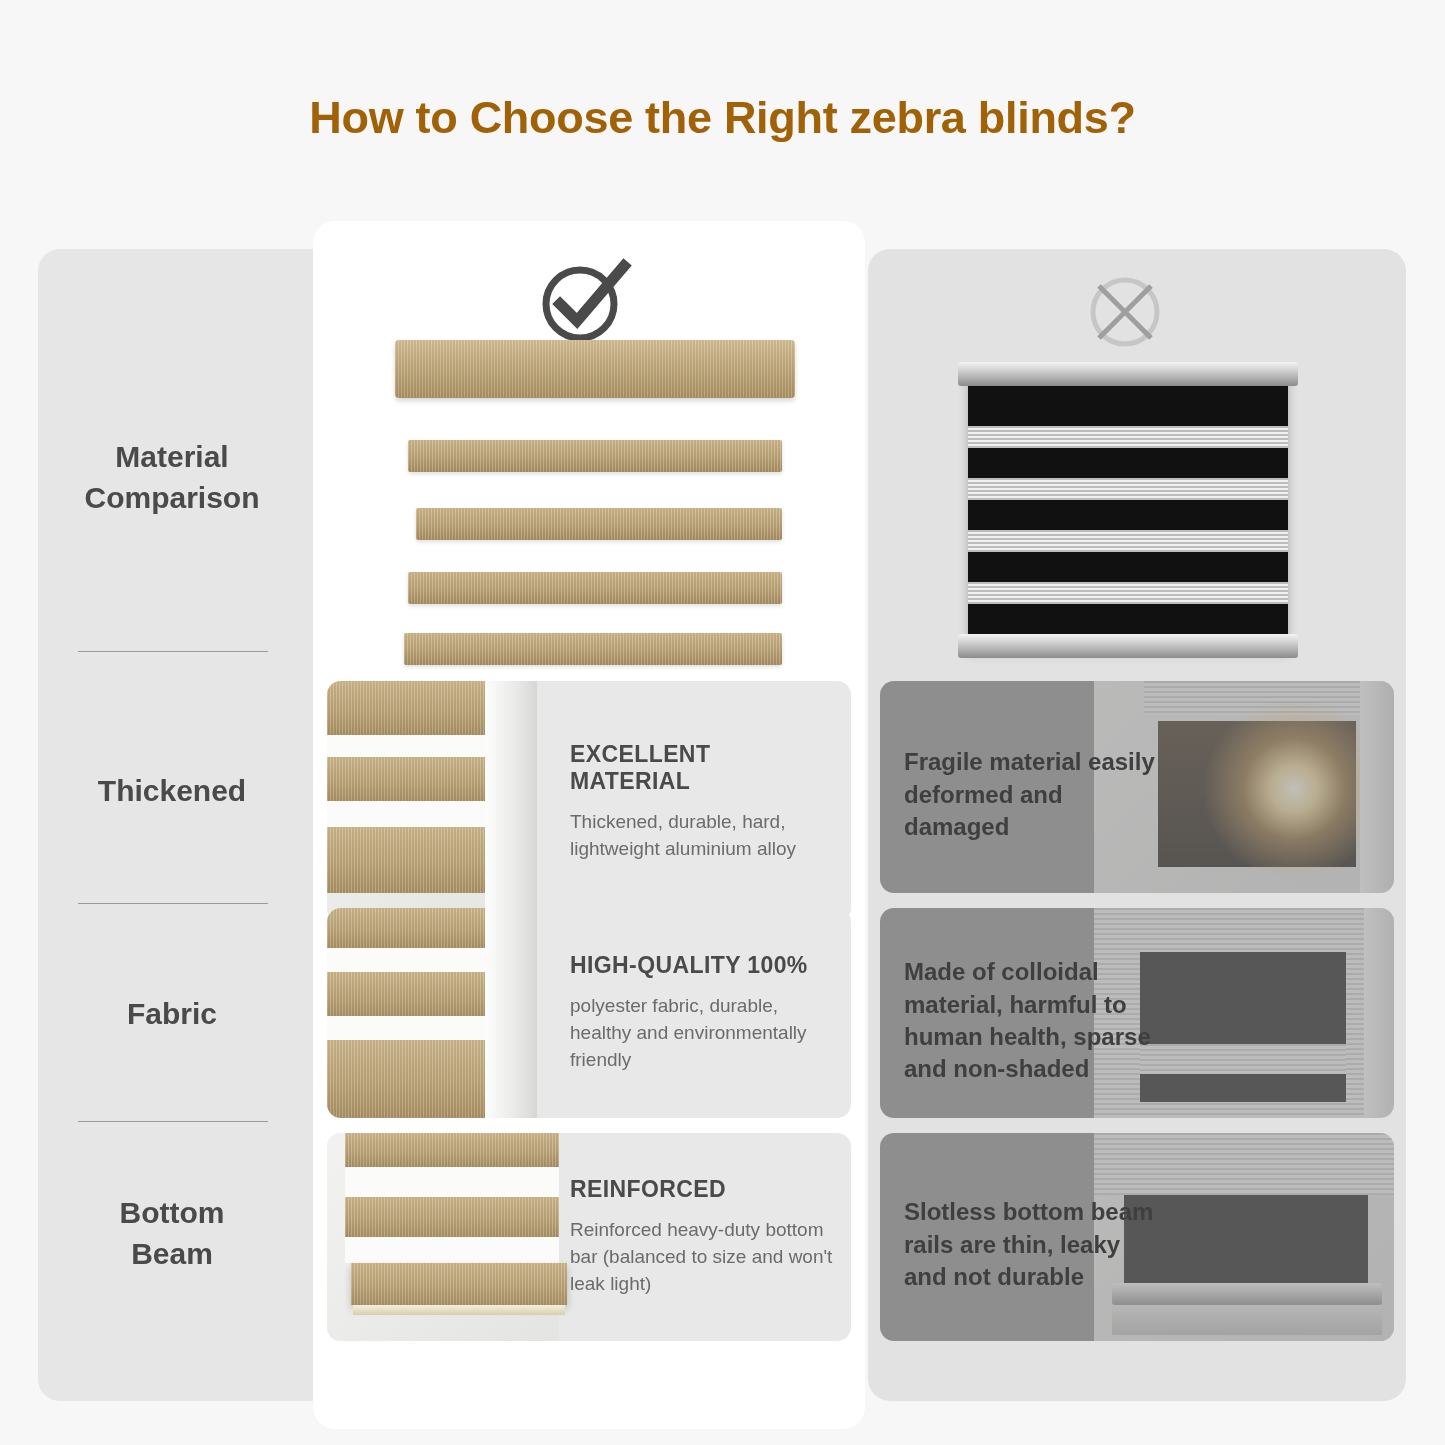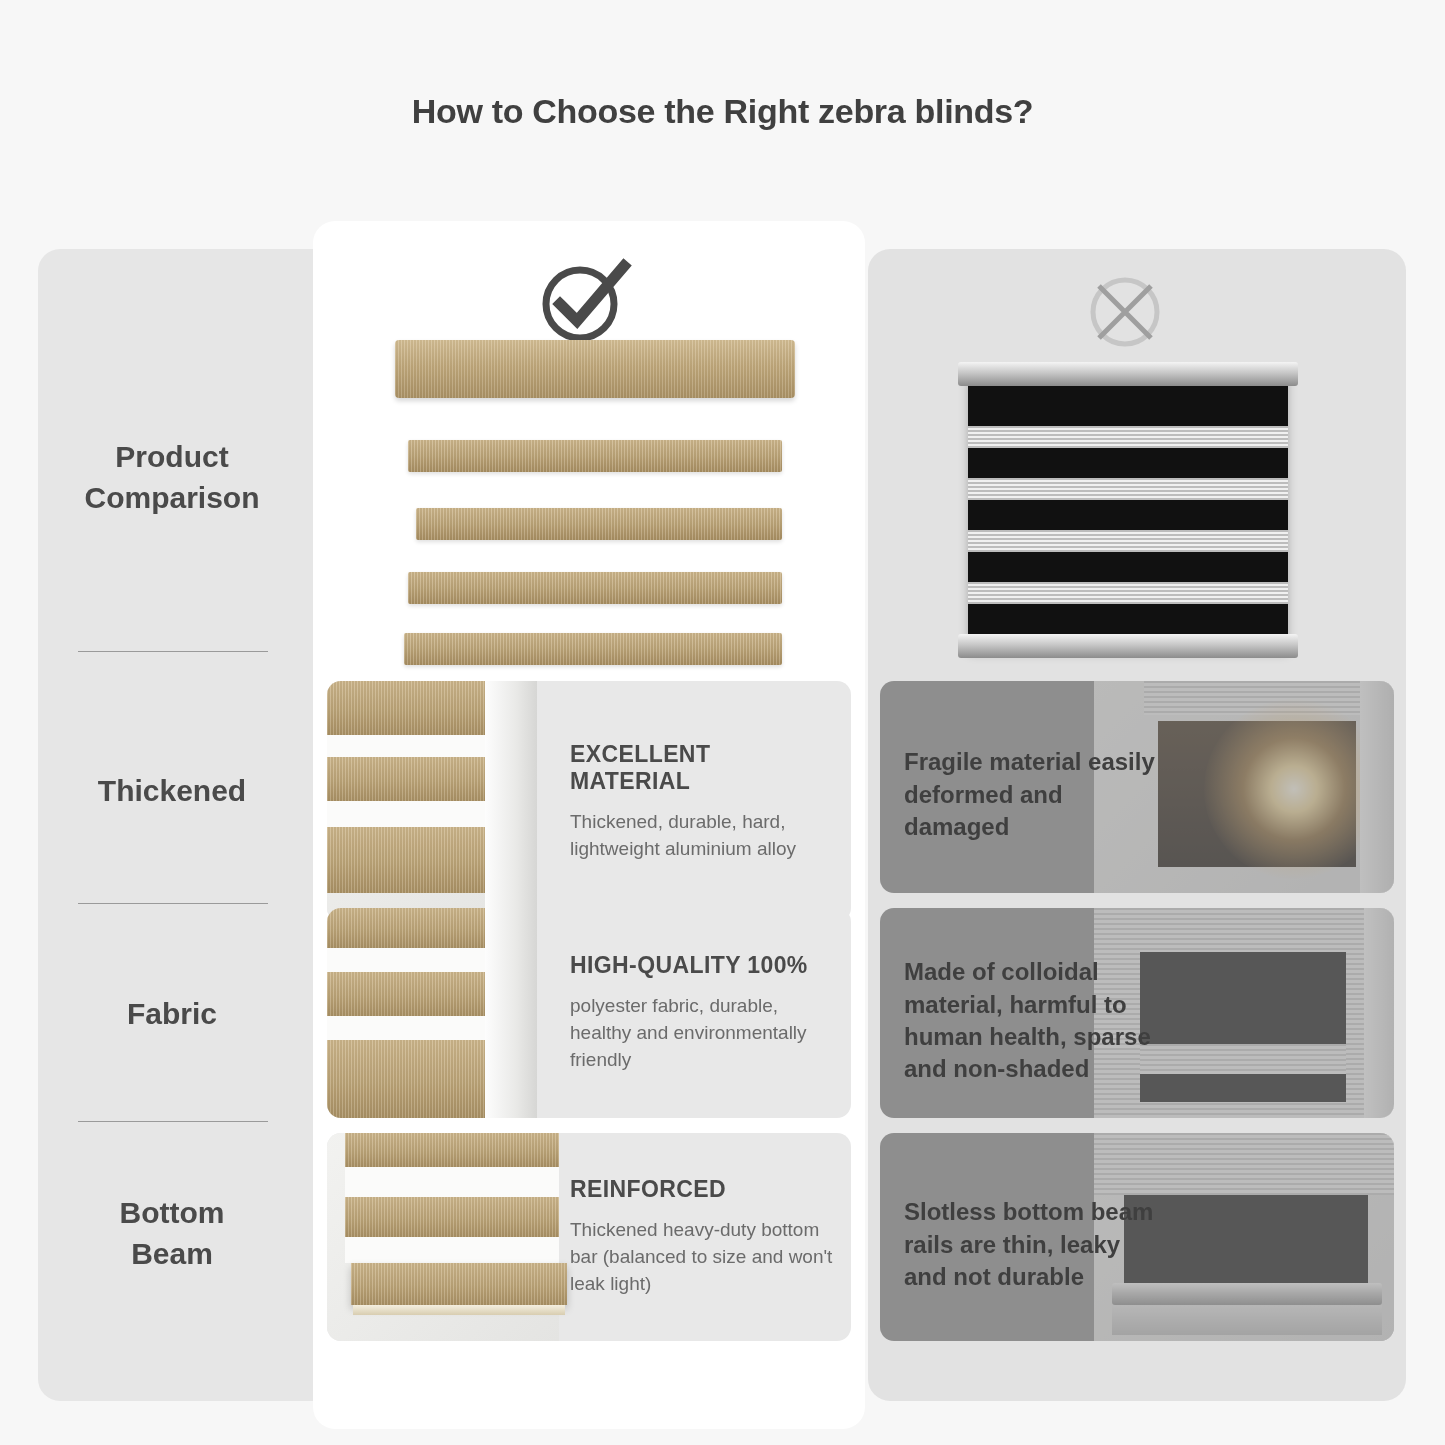--- a/index.html
+++ b/index.html
@@ -8,21 +8,21 @@
     background: #f7f7f7;
     font-family: "Liberation Sans", sans-serif;
     overflow: hidden;
   }
   .page { position: relative; width: 1445px; height: 1445px; }
 
   
   .title {
     position: absolute; top: 92px; left: 0; width: 100%;
     text-align: center;
-    font-size: 34px; font-weight: bold; color: #404040;
+    font-size: 45px; font-weight: bold; color: #a16207;
     letter-spacing: -0.3px;
   }
 
   
   .panel-left {
     position: absolute; left: 38px; top: 249px;
     width: 500px; height: 1152px;
     background: #e6e6e6; border-radius: 22px;
   }
   .panel-right {
@@ -211,21 +211,21 @@
 
 <div class="page">
 
   <div class="title">How to Choose the Right zebra blinds?</div>
 
   <div class="panel-left"></div>
   <div class="panel-right"></div>
   <div class="panel-center"></div>
 
   <div class="row-label" id="label-product">
-    <div>Product</div>
+    <div>Material</div>
     <div>Comparison</div>
   </div>
   <div class="divider" id="div-1"></div>
 
   <div class="row-label" id="label-material">Thickened</div>
   <div class="divider" id="div-2"></div>
 
   <div class="row-label" id="label-fabric">Fabric</div>
   <div class="divider" id="div-3"></div>
 
@@ -309,21 +309,21 @@
         <div class="zstripe" style="top:0;height:34px;left:18px;right:0;"></div>
         <div class="zgap" style="top:34px;height:30px;left:18px;right:0;"></div>
         <div class="zstripe" style="top:64px;height:40px;left:18px;right:0;"></div>
         <div class="zgap" style="top:104px;height:26px;left:18px;right:0;"></div>
         <div class="zstripe" style="top:130px;height:42px;left:24px;right:-8px;box-shadow:0 4px 8px rgba(0,0,0,.2);"></div>
         <div style="position:absolute;top:172px;left:26px;right:-6px;height:10px;background:linear-gradient(180deg,#f4efe0,#d8cdb0);"></div>
       </div>
     </div>
     <div class="card-text-good">
       <div class="head-good">REINFORCED</div>
-      <div class="body-good">Thickened heavy-duty bottom bar (balanced to size and won't leak light)</div>
+      <div class="body-good">Reinforced heavy-duty bottom bar (balanced to size and won't leak light)</div>
     </div>
   </div>
 
   <div class="card card-bad" id="card-mat-bad">
     <div class="card-photo-bad">
       <div class="bad-window">
         <div class="bad-dark" style="left:64px;right:38px;top:40px;bottom:26px;background:linear-gradient(180deg,#3a2a18,#17100a);"></div>
         <div class="bad-mesh" style="top:0;height:34px;left:50px;right:30px;"></div>
         <div class="sun-flare" style="left:110px;top:18px;width:180px;height:180px;"></div>
         <div style="position:absolute;right:0;top:0;bottom:0;width:34px;background:linear-gradient(90deg,#fbfbfb,#d7d7d7);"></div>

